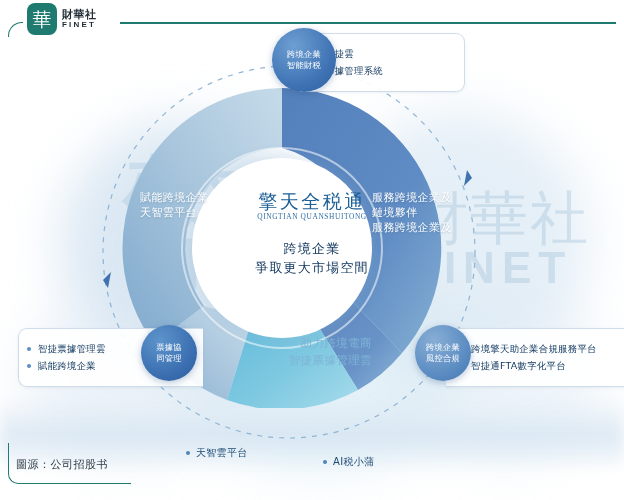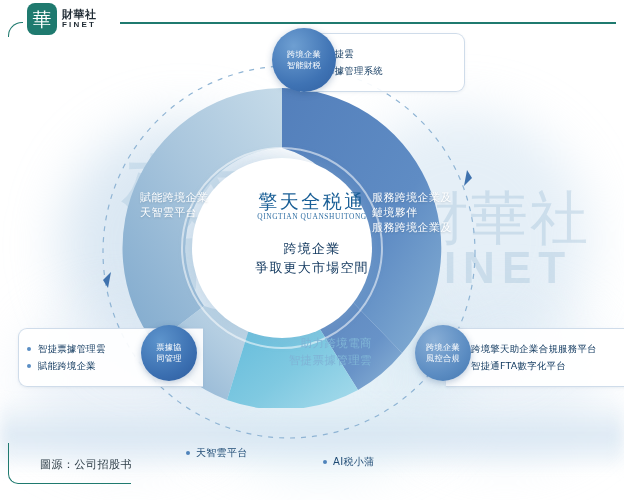--- a/index.html
+++ b/index.html
@@ -36,21 +36,20 @@
   }
   .frame-bl-box{
     position:absolute;left:8px;bottom:16px;width:122px;height:40px;z-index:35;
     border-left:1.5px solid #1f7a6f;border-bottom:1.5px solid #1f7a6f;
     border-bottom-left-radius:10px;
   }
   .source-caption{
     position:absolute;left:16px;bottom:28px;z-index:36;
     font-size:11px;color:#2b3b45;letter-spacing:.5px;
     font-family:"DejaVu Sans",sans-serif;
-    margin-left:24px;
   }
 
   
   .bg-blob{position:absolute;border-radius:50%;filter:blur(26px);z-index:1;}
   .blob-a{left:60px;top:120px;width:250px;height:250px;background:rgba(176,205,228,.45);}
   .blob-b{left:330px;top:110px;width:260px;height:260px;background:rgba(190,214,236,.40);}
   .blob-c{left:180px;top:280px;width:280px;height:190px;background:rgba(200,226,239,.45);}
   .blob-d{left:20px;top:300px;width:220px;height:160px;background:rgba(214,229,242,.45);}
   .blob-e{left:400px;top:300px;width:210px;height:160px;background:rgba(214,229,242,.40);}
   .base-band{

